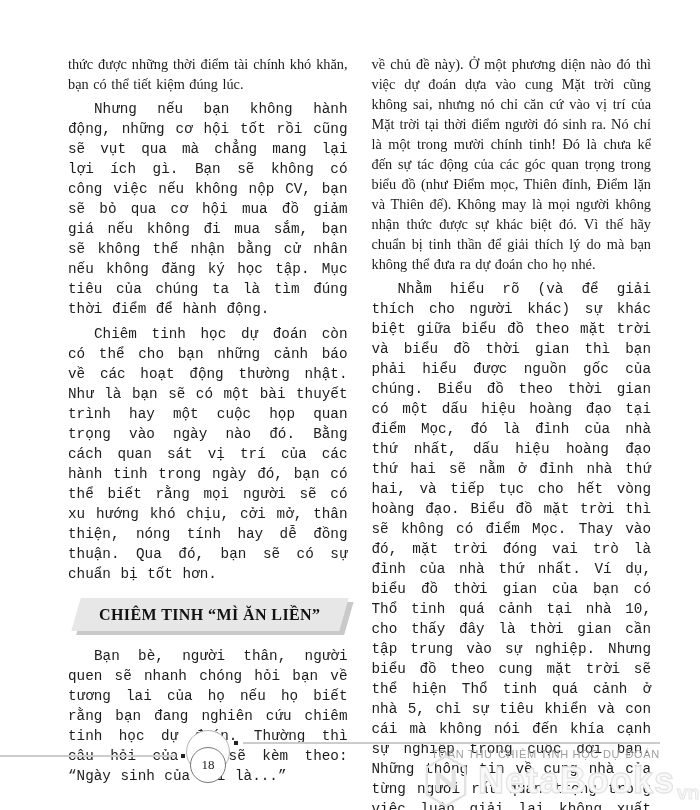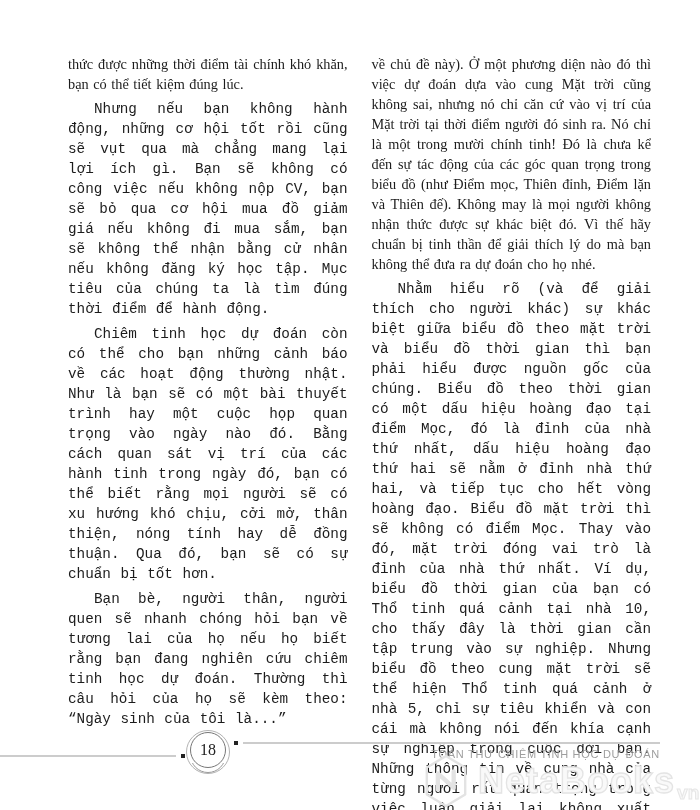--- a/index.html
+++ b/index.html
@@ -67,25 +67,25 @@
     width:4px;height:4px;background:#222222;
   }
   .page-badge{
     position:absolute;left:186px;top:730px;
     width:44px;height:44px;
     border:1px solid #b3b3b3;border-radius:50%;
     box-sizing:border-box;
     background:#ffffff;
   }
   .page-badge .inner{
-    position:absolute;left:3px;top:1px;
+    position:absolute;left:3px;top:16px;
     width:34px;height:34px;
     border:1px solid #777777;border-radius:50%;
     display:flex;align-items:center;justify-content:center;
-    font-size:16px;color:#222222;
+    font-size:13px;color:#222222;
     background:#ffffff;
   }
   .page-badge .arc{
     position:absolute;left:3px;top:6px;
     width:34px;height:34px;
     border:1px solid #9a9a9a;border-radius:50%;
     clip-path:inset(72% 4% 0 4%);
   }
   .running-title{
     position:absolute;top:748px;right:40px;
@@ -130,20 +130,24 @@
 
 <div class="page">
 
   <div class="columns">
 
     <div class="col">
       <p class="para">thức được những thời điểm tài chính khó khăn, bạn có thể tiết kiệm đúng lúc.</p>
       <p class="para indent">Nhưng nếu bạn không hành động, những cơ hội tốt rồi cũng sẽ vụt qua mà chẳng mang lại lợi ích gì. Bạn sẽ không có công việc nếu không nộp CV, bạn sẽ bỏ qua cơ hội mua đồ giảm giá nếu không đi mua sắm, bạn sẽ không thể nhận bằng cử nhân nếu không đăng ký học tập. Mục tiêu của chúng ta là tìm đúng thời điểm để hành động.</p>
       <p class="para indent">Chiêm tinh học dự đoán còn có thể cho bạn những cảnh báo về các hoạt động thường nhật. Như là bạn sẽ có một bài thuyết trình hay một cuộc họp quan trọng vào ngày nào đó. Bằng cách quan sát vị trí của các hành tinh trong ngày đó, bạn có thể biết rằng mọi người sẽ có xu hướng khó chịu, cởi mở, thân thiện, nóng tính hay dễ đồng thuận. Qua đó, bạn sẽ có sự chuẩn bị tốt hơn.</p>
 
+      <div class="banner">
+        <div class="banner-bg"></div>
+        <span class="banner-label">CHIÊM TINH “MÌ ĂN LIỀN”</span>
+      </div>
 
       <p class="para indent">Bạn bè, người thân, người quen sẽ nhanh chóng hỏi bạn về tương lai của họ nếu họ biết rằng bạn đang nghiên cứu chiêm tinh học dự đoán. Thường thì câu hỏi của họ sẽ kèm theo: “Ngày sinh của tôi là...”</p>
     </div>
 
     <div class="col">
       <p class="para">về chủ đề này). Ở một phương diện nào đó thì việc dự đoán dựa vào cung Mặt trời cũng không sai, nhưng nó chỉ căn cứ vào vị trí của Mặt trời tại thời điểm người đó sinh ra. Nó chỉ là một trong mười chính tinh! Đó là chưa kể đến sự tác động của các góc quan trọng trong biểu đồ (như Điểm mọc, Thiên đỉnh, Điểm lặn và Thiên đế). Không may là mọi người không nhận thức được sự khác biệt đó. Vì thế hãy chuẩn bị tinh thần để giải thích lý do mà bạn không thể đưa ra dự đoán cho họ nhé.</p>
       <p class="para indent">Nhằm hiểu rõ (và để giải thích cho người khác) sự khác biệt giữa biểu đồ theo mặt trời và biểu đồ thời gian thì bạn phải hiểu được nguồn gốc của chúng. Biểu đồ theo thời gian có một dấu hiệu hoàng đạo tại điểm Mọc, đó là đỉnh của nhà thứ nhất, dấu hiệu hoàng đạo thứ hai sẽ nằm ở đỉnh nhà thứ hai, và tiếp tục cho hết vòng hoàng đạo. Biểu đồ mặt trời thì sẽ không có điểm Mọc. Thay vào đó, mặt trời đóng vai trò là đỉnh của nhà thứ nhất. Ví dụ, biểu đồ thời gian của bạn có Thổ tinh quá cảnh tại nhà 10, cho thấy đây là thời gian cần tập trung vào sự nghiệp. Nhưng biểu đồ theo cung mặt trời sẽ thể hiện Thổ tinh quá cảnh ở nhà 5, chỉ sự tiêu khiển và con cái mà không nói đến khía cạnh sự nghiệp trong cuộc đời bạn. Những thông tin về cung nhà của từng người rất quan trọng trong việc luận giải lại không xuất hiện chính xác khi dự đoán dựa vào cung mặt trời.</p>
     </div>
 
   </div>

